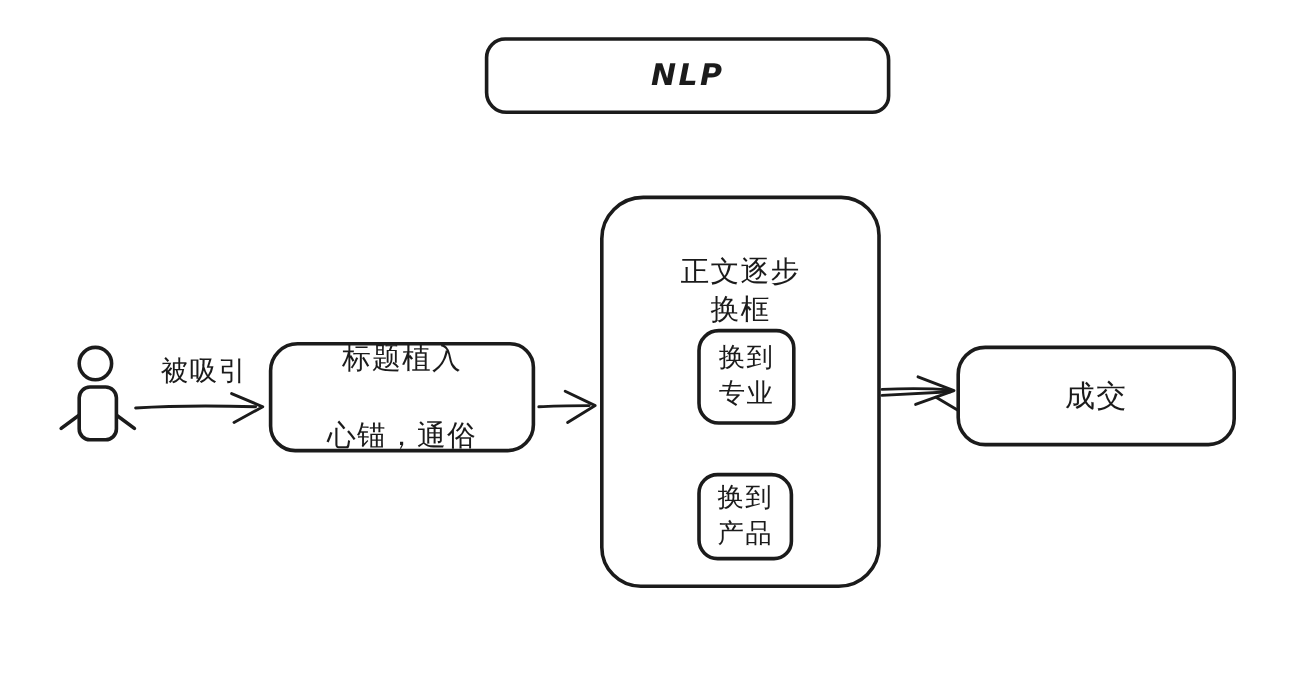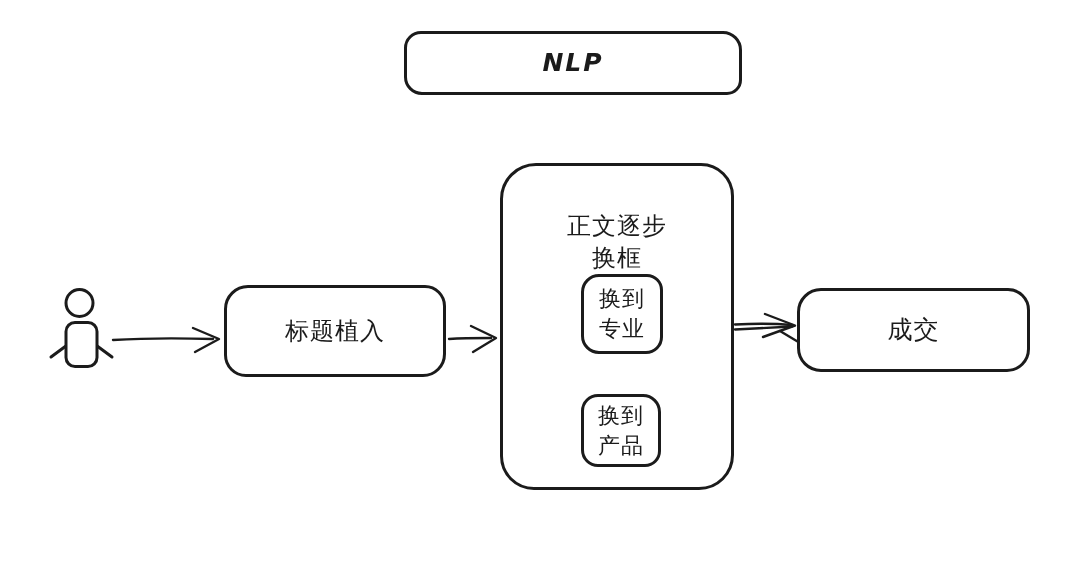--- a/index.html
+++ b/index.html
@@ -112,23 +112,25 @@
       <path class="stroke-thin" d="M735 329.5 C 755 328.5, 774 327.5, 792 326.5"></path>
       <path class="stroke-thin" d="M765 314 L795 325.5 L763 337"></path>
       <path class="stroke-thin" d="M780 331 L800 343"></path>
     </g>
   </svg>
 
   <div class="node n-title">
     <span class="latin">NLP</span>
   </div>
 
+  <div class="edge-label">被吸引</div>
 
   <div class="node n-headline">
     <span>标题植入</span>
+    <span>心锚，通俗</span>
   </div>
 
   <div class="node n-body">
     <span>正文逐步</span>
     <span>换框</span>
   </div>
 
   <div class="node n-pro">
     <span>换到</span>
     <span>专业</span>

